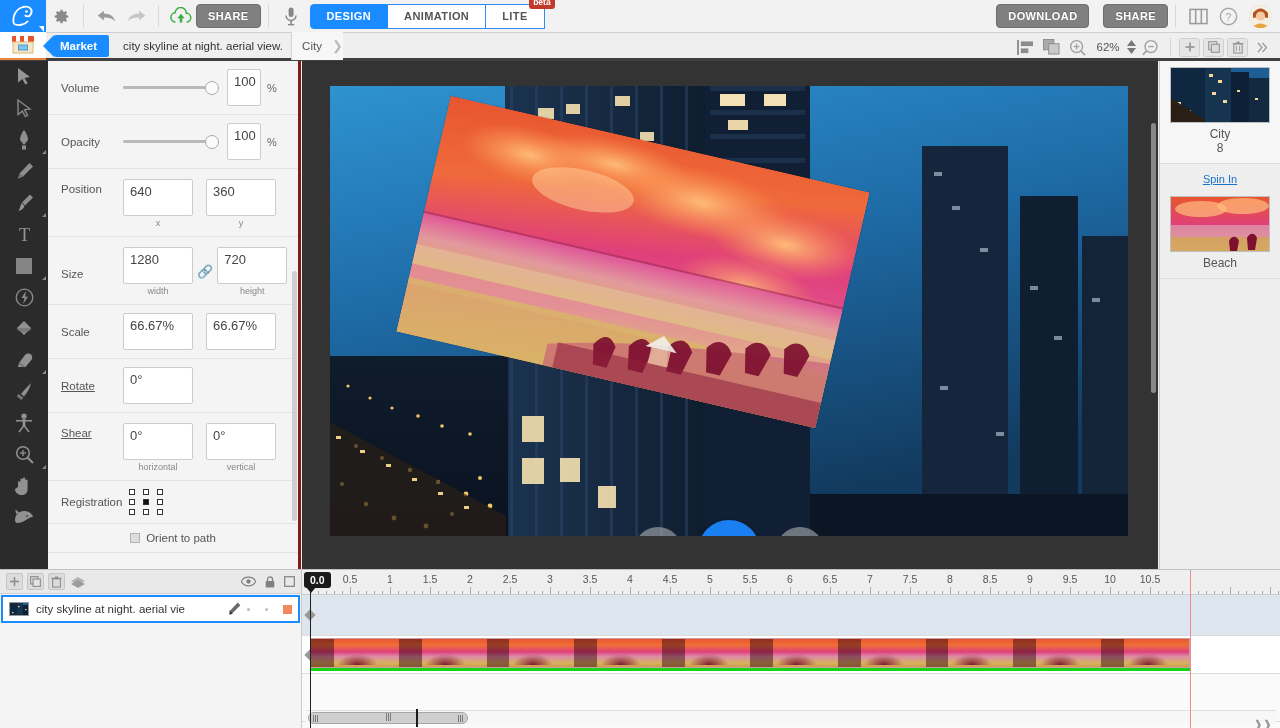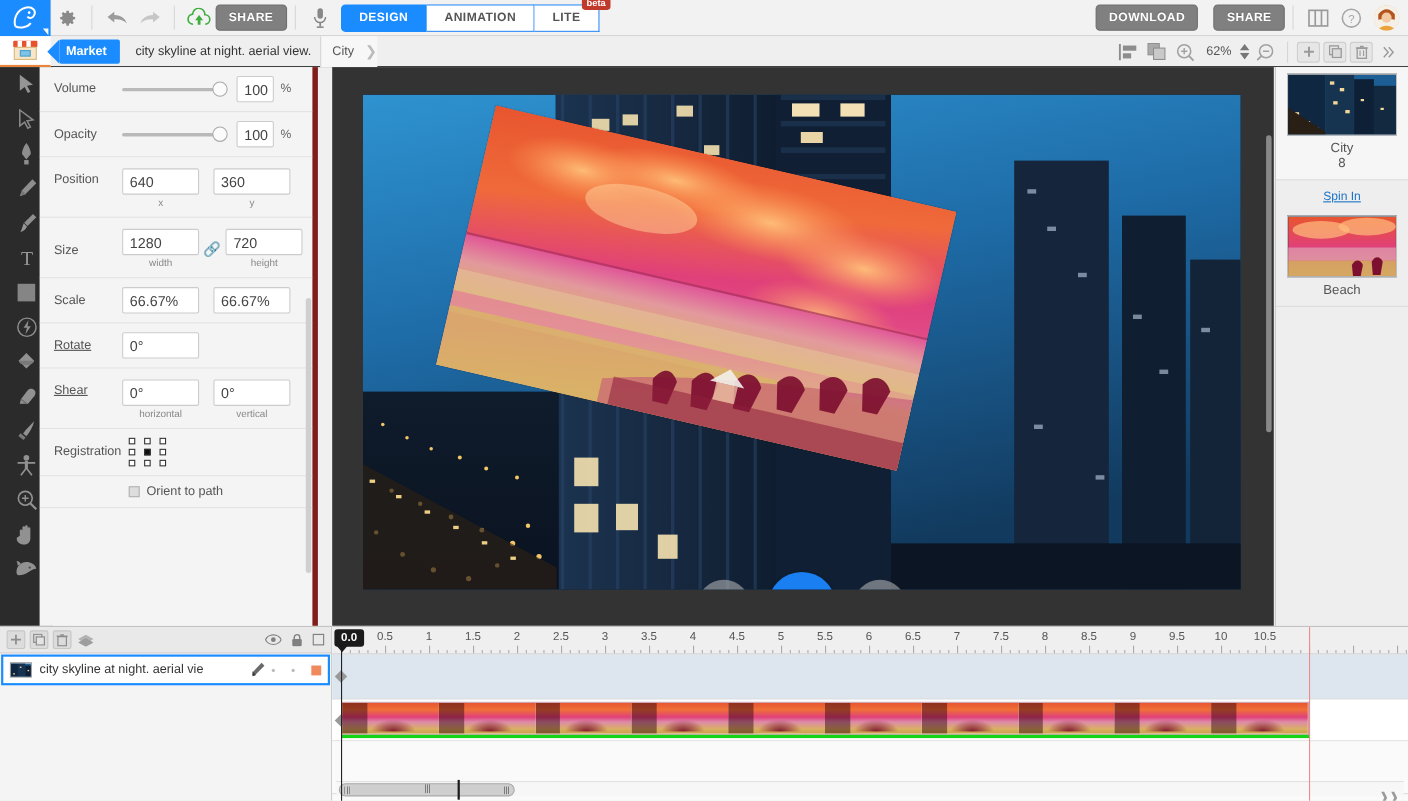--- a/index.html
+++ b/index.html
@@ -66,21 +66,21 @@
   }
   .avatar {
     width:23px;height:23px;border-radius:50%;
     background:#f0c4a0; display:flex;align-items:center;justify-content:center;
     overflow:hidden; position:relative; cursor:pointer;
   }
 
   
   #subbar {
     position:absolute; left:0; top:33px; width:1280px; height:28px;
-    background:#efefef; border-bottom:1px solid #404040;
+    background:#efefef; border-bottom:3px solid #404040;
     display:flex; align-items:center;
   }
   .market-tab-wrap { position:relative; display:flex; align-items:center; height:28px; }
   .shop-icon-box {
     width:46px;height:28px;background:#fff;border-bottom:2px solid #e8853b;
     display:flex;align-items:center;justify-content:center;flex:0 0 46px;
   }
   .market-pill {
     position:relative; background:#1a8cff; color:#fff;
     font-size:11.5px; font-weight:bold; height:22px; line-height:22px;
@@ -133,38 +133,38 @@
     cursor:pointer; position:relative;
   }
   .tool svg { opacity:.68; }
   .tool .corner {
     position:absolute; right:2px; bottom:2px;
     width:0;height:0;border-left:4px solid transparent;border-bottom:4px solid #888;
   }
 
   
   #props {
-    position:absolute; left:36px; top:61px; width:253px; height:508px;
-    background:#f4f4f4; border-right:5px solid #7f1d1d; overflow:hidden;
+    position:absolute; left:48px; top:61px; width:253px; height:508px;
+    background:#f4f4f4; border-right:3px solid #7f1d1d; overflow:hidden;
   }
   .prow {
     display:flex; align-items:center; padding:8px 10px 8px 13px;
     border-bottom:1px solid #e3e3e3; position:relative; min-height:37px;
   }
   .plabel { font-size:11.5px; color:#555; width:62px; flex:0 0 62px; }
   .plabel.link { text-decoration:underline; cursor:pointer; }
   .slider { position:relative; width:94px; height:14px; margin-right:10px; display:flex; align-items:center; cursor:pointer;}
   .slider .track { width:94px; height:3px; background:#b9b9b9; border-radius:2px; }
   .slider .knob {
     position:absolute; right:-2px; top:0;
     width:14px;height:14px;border-radius:50%;background:#fbfbfb;border:1px solid #aaa;
   }
   .ifield {
     background:#fff; border:1px solid #ccc; border-radius:2px;
-    font-size:13px; color:#444; padding:3px 6px; height:24px; line-height:17px;
+    font-size:13px; color:#444; padding:3px 6px; height:37px; line-height:17px;
   }
   .ifield.sm { width:34px; }
   .ifield.md { width:70px; }
   .pct { font-size:11px; color:#666; margin-left:6px; }
   .fieldcol { display:flex; flex-direction:column; }
   .sublabel { font-size:9px; color:#888; text-align:center; margin-top:2px; }
   .chain { margin:0 4px; color:#555; font-size:13px; }
   .reggrid { display:grid; grid-template-columns:repeat(3,10px); gap:4px; }
   .regdot { width:6px;height:6px;border:1px solid #333;background:#fff; }
   .regdot.on { background:#111; }

